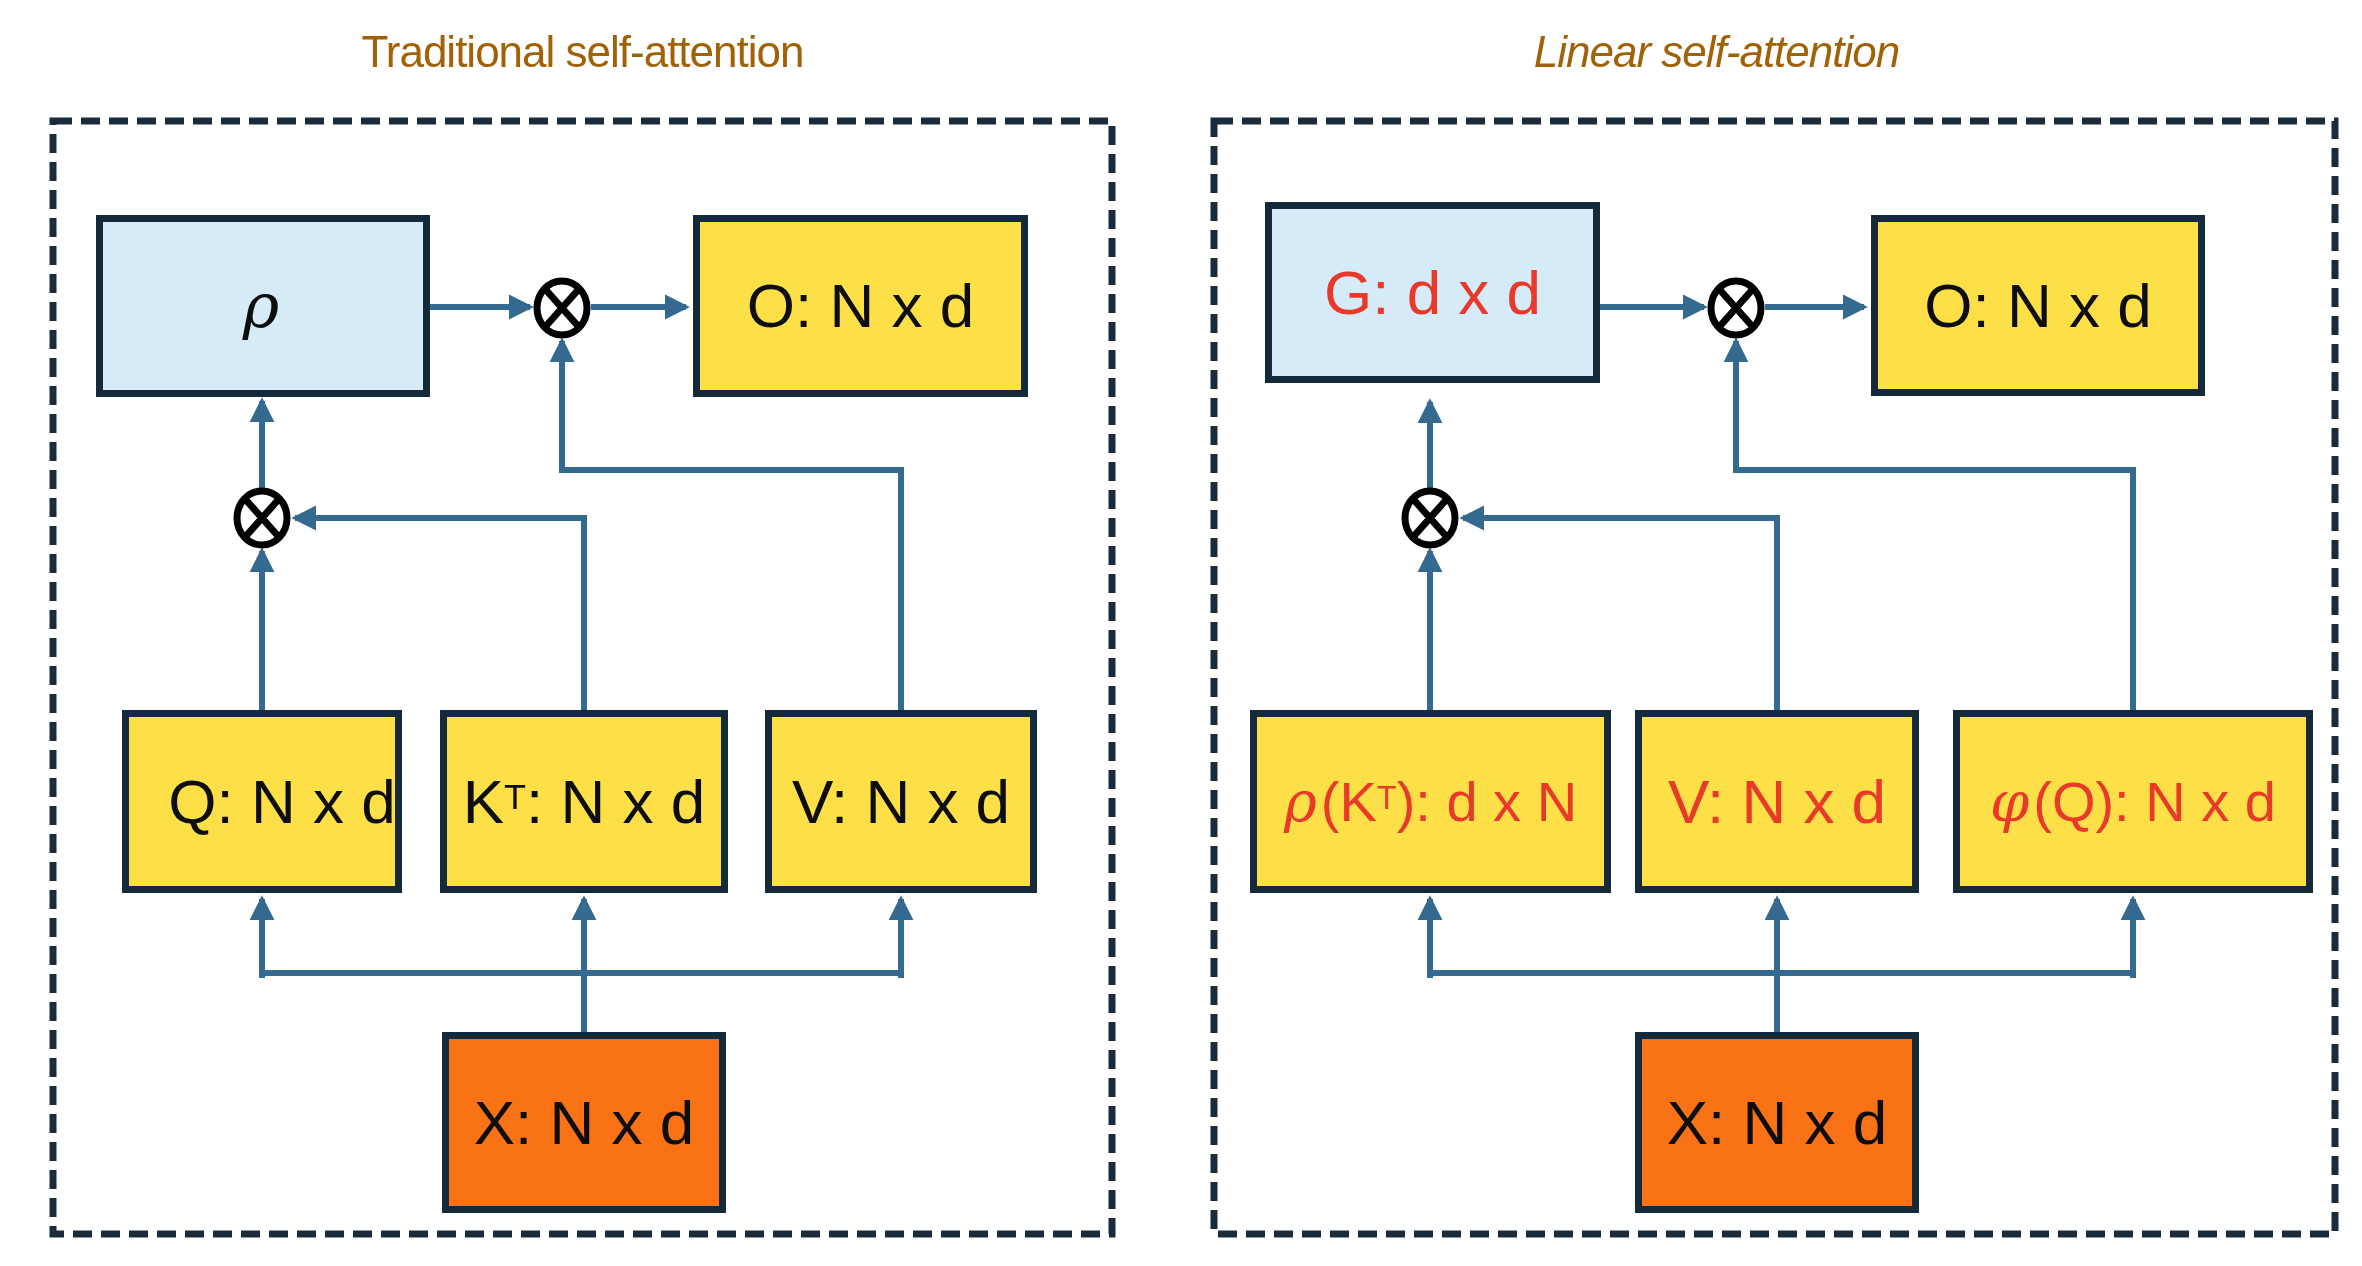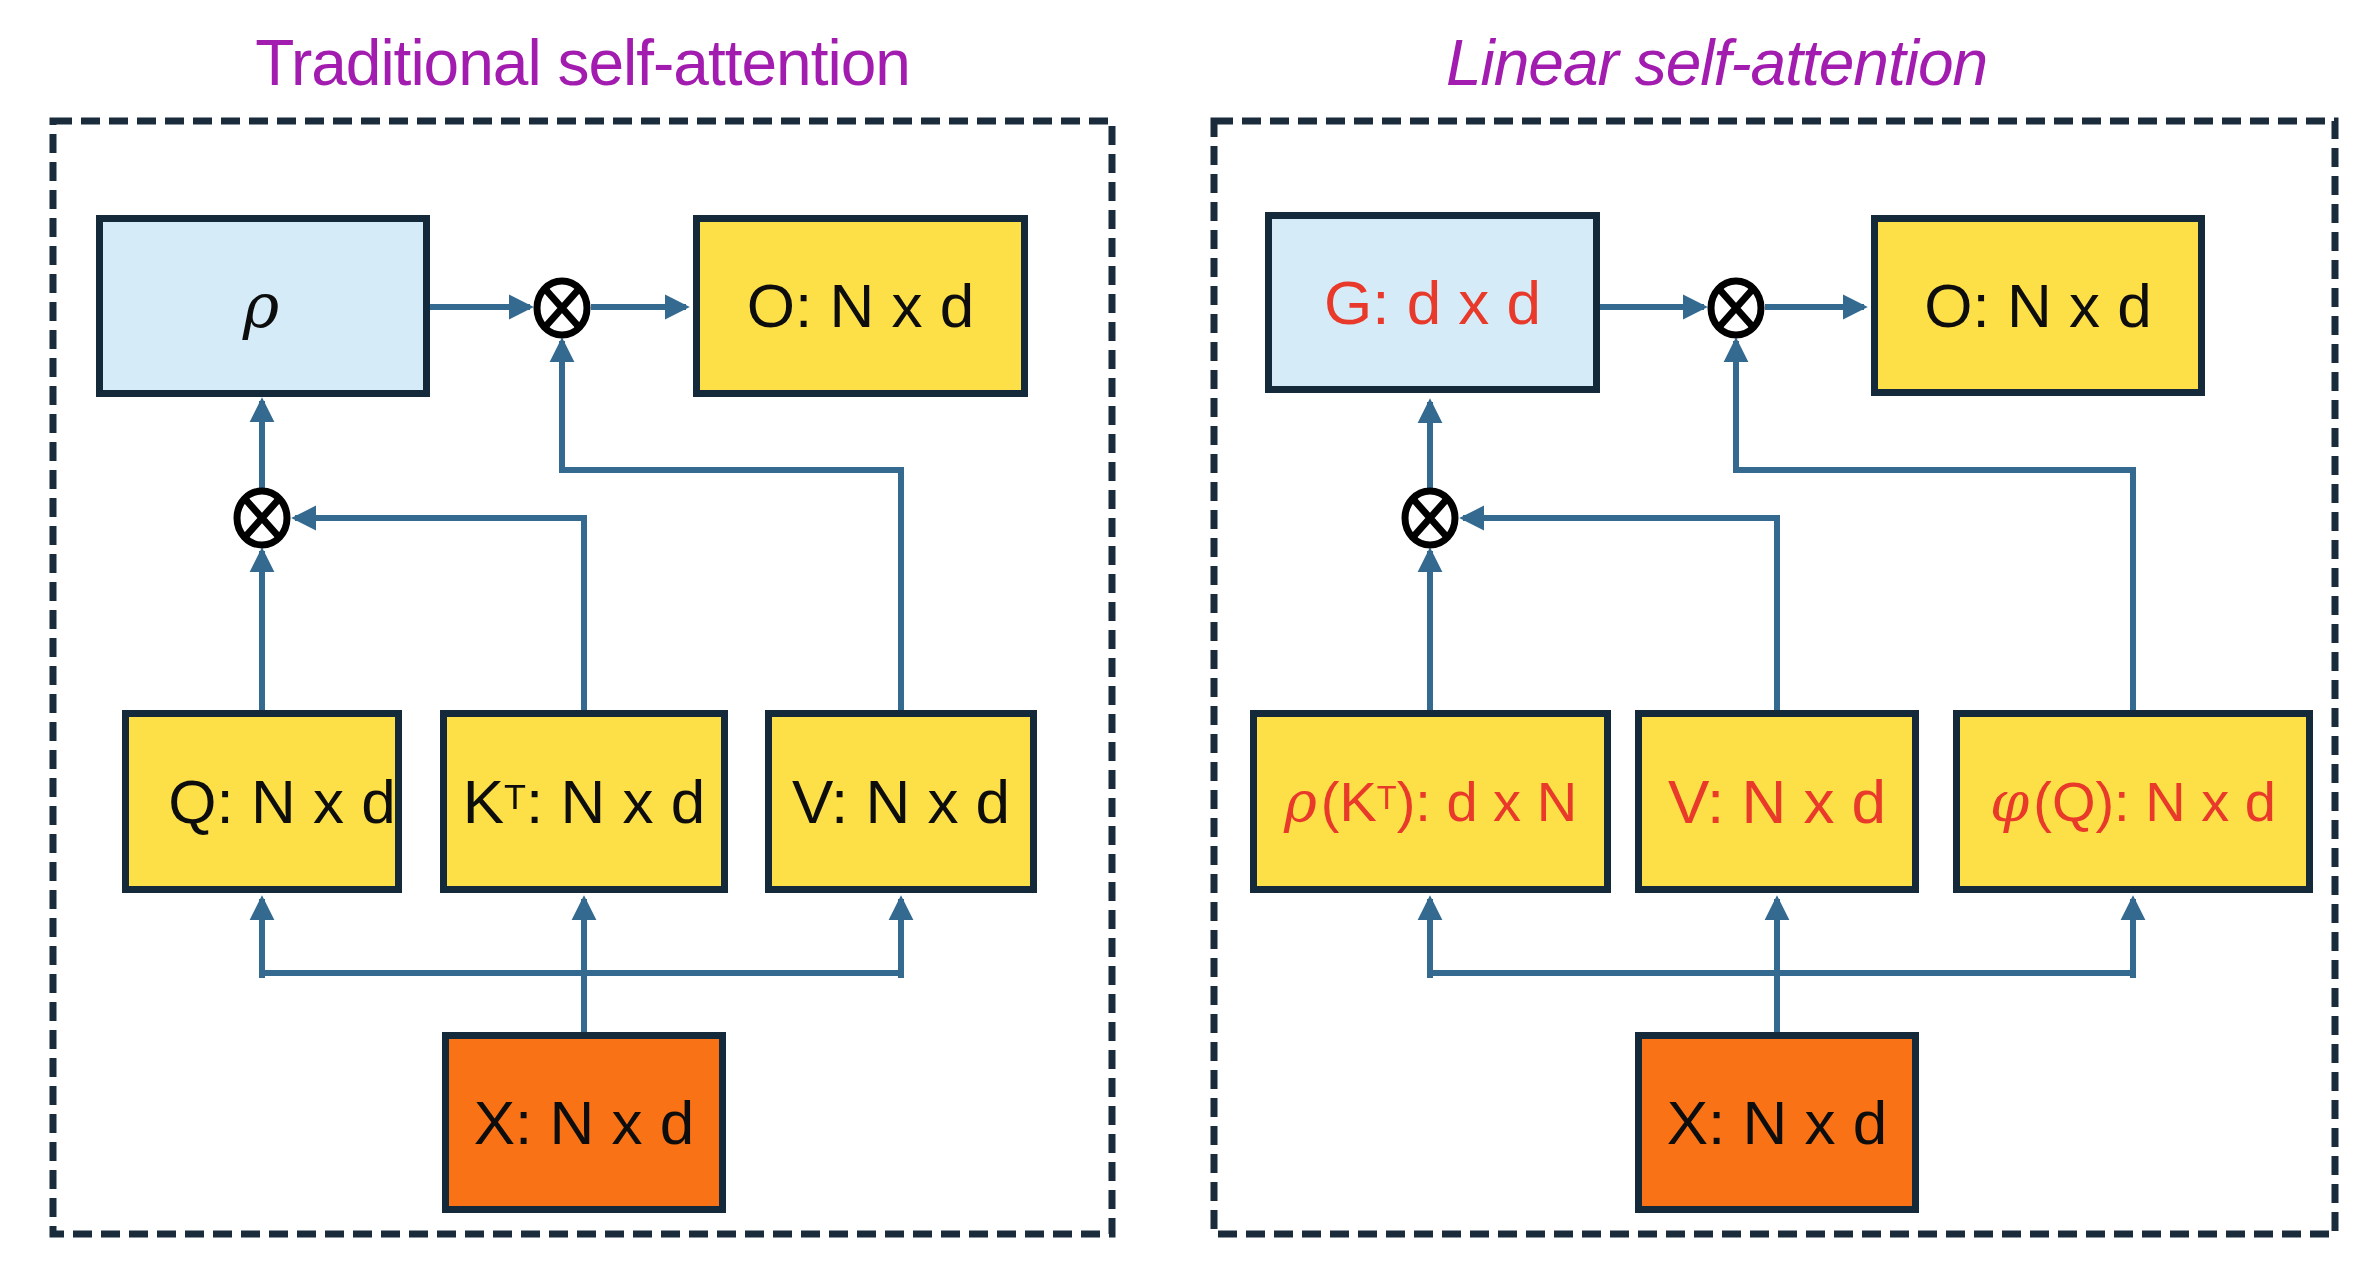--- a/index.html
+++ b/index.html
@@ -2,22 +2,22 @@
 <html><head>
 <meta charset="utf-8">
 <style>
   html,body{margin:0;padding:0;background:#ffffff;}
   .stage{
     position:relative;width:2362px;height:1266px;background:#ffffff;overflow:hidden;
     font-family:"Liberation Sans","DejaVu Sans",sans-serif;
   }
   .layer{position:absolute;left:0;top:0;}
   .panel-title{
-    position:absolute;top:28px;text-align:center;font-size:64px;line-height:1.1;
-    color:#a21caf;letter-spacing:-1px;white-space:nowrap;
+    position:absolute;top:28px;text-align:center;font-size:44px;line-height:1.1;
+    color:#a16207;letter-spacing:-1px;white-space:nowrap;
   }
   .box{
     position:absolute;box-sizing:border-box;border:7px solid #14293a;
     display:flex;align-items:center;justify-content:center;
     font-size:62px;color:#0d0d0d;white-space:nowrap;line-height:1;
   }
   .box.small{font-size:56px;}
   .fill-blue{background:#d5ecf8;}
   .fill-gray{background:#fde047;}
   .fill-pink{background:#f97316;}
@@ -108,21 +108,21 @@
   </div>
 
   <div class="box fill-gray" style="left:765px;top:710px;width:272px;height:183px;">
     <span>V: N x d</span>
   </div>
 
   <div class="box fill-pink" style="left:442px;top:1032px;width:284px;height:181px;">
     <span>X: N x d</span>
   </div>
 
-  <div class="box fill-blue red" style="left:1265px;top:212px;width:335px;height:181px;">
+  <div class="box fill-blue red" style="left:1265px;top:202px;width:335px;height:181px;">
     <span>G: d x d</span>
   </div>
 
   <div class="box fill-gray" style="left:1871px;top:215px;width:334px;height:181px;">
     <span>O: N x d</span>
   </div>
 
   <div class="box fill-gray red small" style="left:1250px;top:710px;width:361px;height:183px;">
     <span class="greek">ρ</span>
       <span>(K</span>

